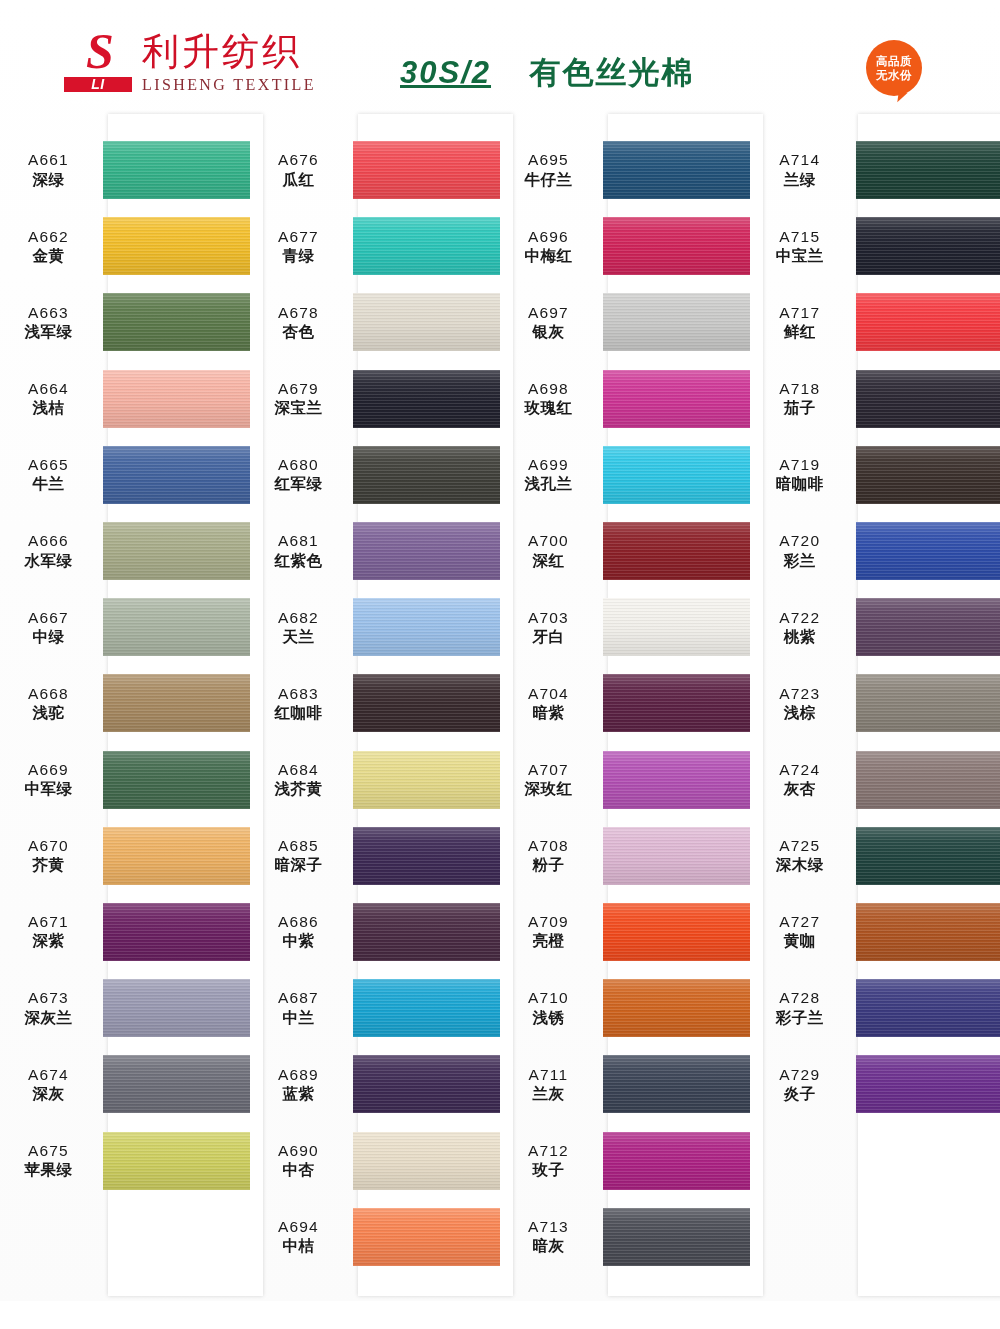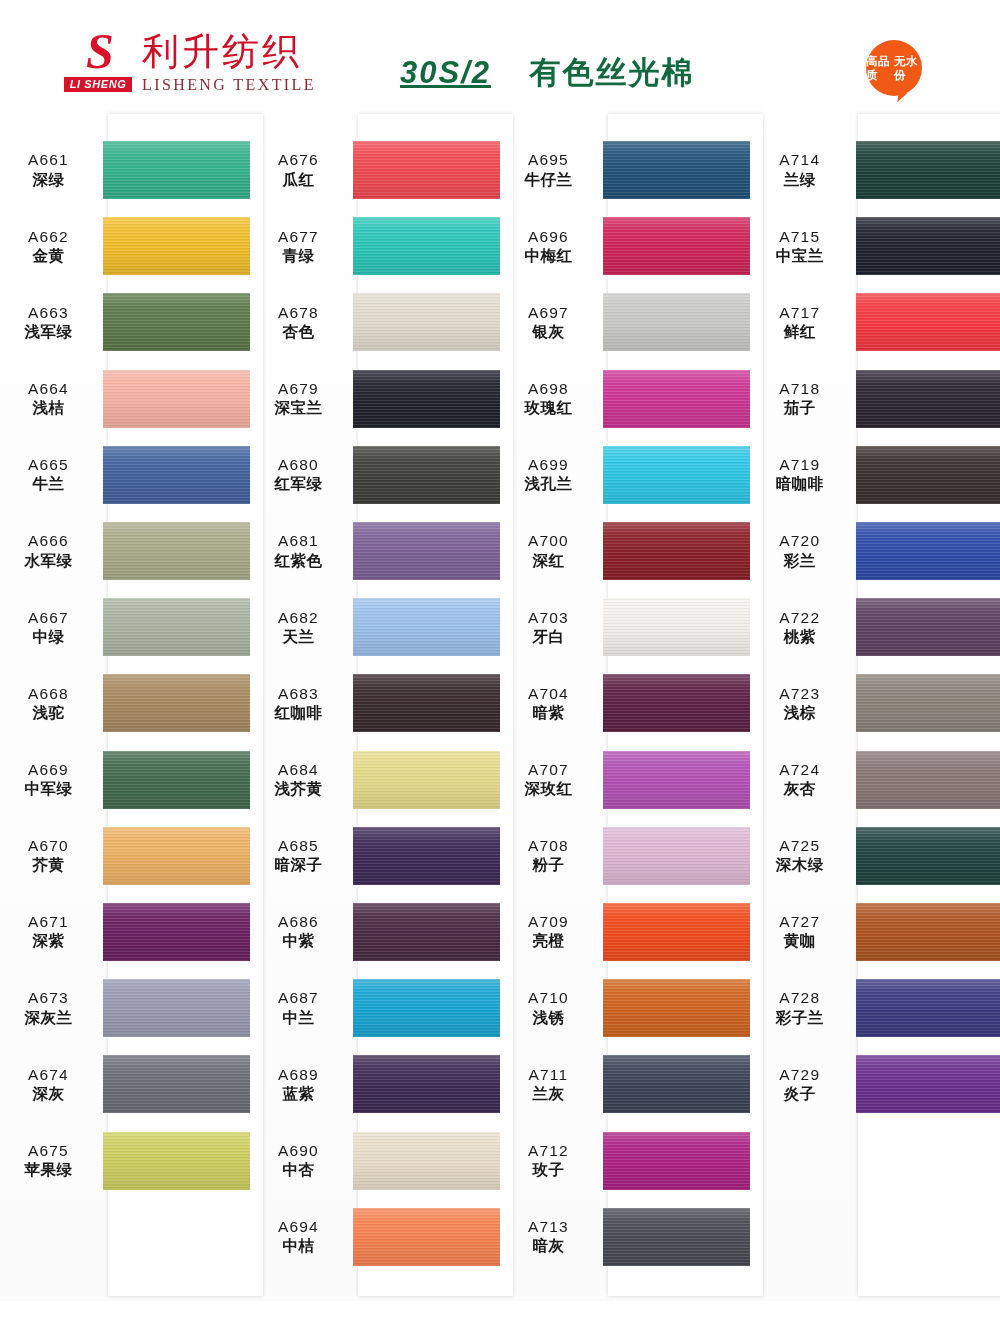--- a/index.html
+++ b/index.html
@@ -57,21 +57,21 @@
     letter-spacing: -4px;
   }
   #logo-badge {
     position: absolute;
     left: 0;
     bottom: 0;
     width: 68px;
     height: 15px;
     background: #d8122a;
     color: #ffffff;
-    font-size: 11px;
+    font-size: 14px;
     font-weight: bold;
     font-style: italic;
     letter-spacing: 0.6px;
     line-height: 15px;
     text-align: center;
   }
   #brand-text { padding-top: 2px; }
   #brand-cn {
     font-family: "DejaVu Sans", "Liberation Sans", sans-serif;
     font-size: 37px;
@@ -102,21 +102,21 @@
   #quality-badge {
     position: absolute;
     left: 866px;
     top: 40px;
     width: 56px;
     height: 56px;
     border-radius: 50%;
     background: #f05a16;
     color: #ffffff;
     display: flex;
-    flex-direction: row;
+    flex-direction: column;
     align-items: center;
     justify-content: center;
   }
   #quality-badge::after {
     content: "";
     position: absolute;
     bottom: -7px;
     left: 32px;
     width: 0; height: 0;
     border-left: 9px solid #f05a16;

